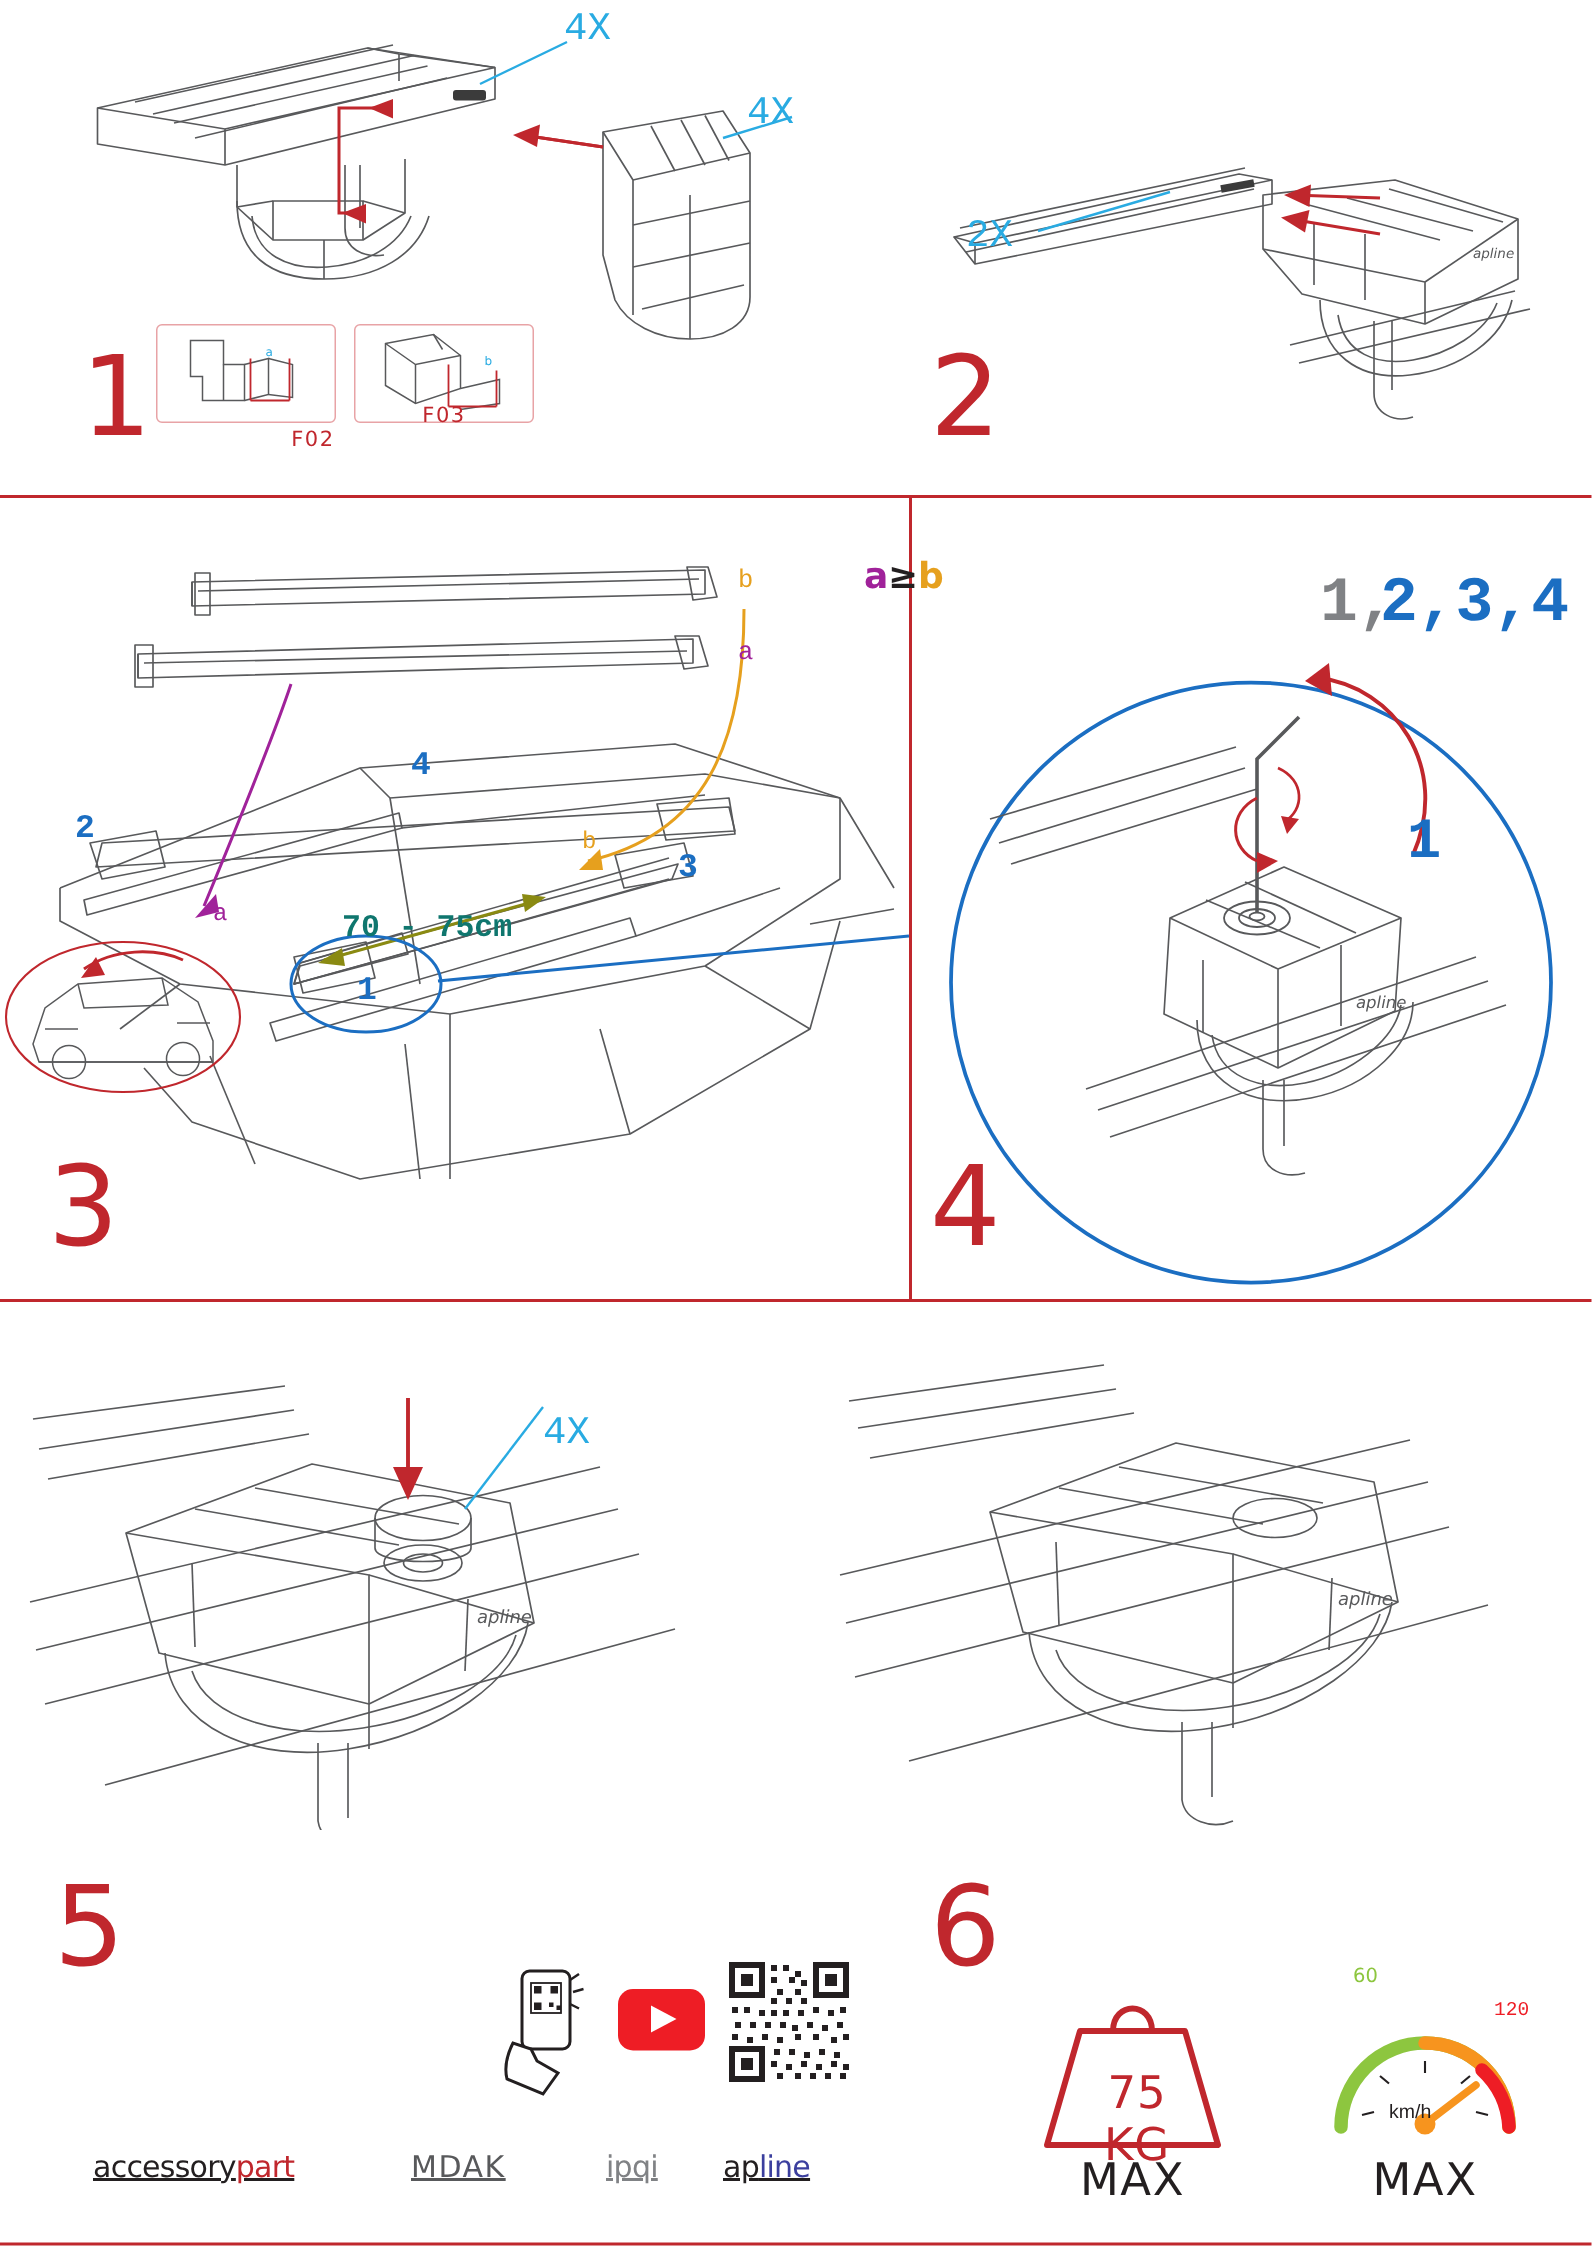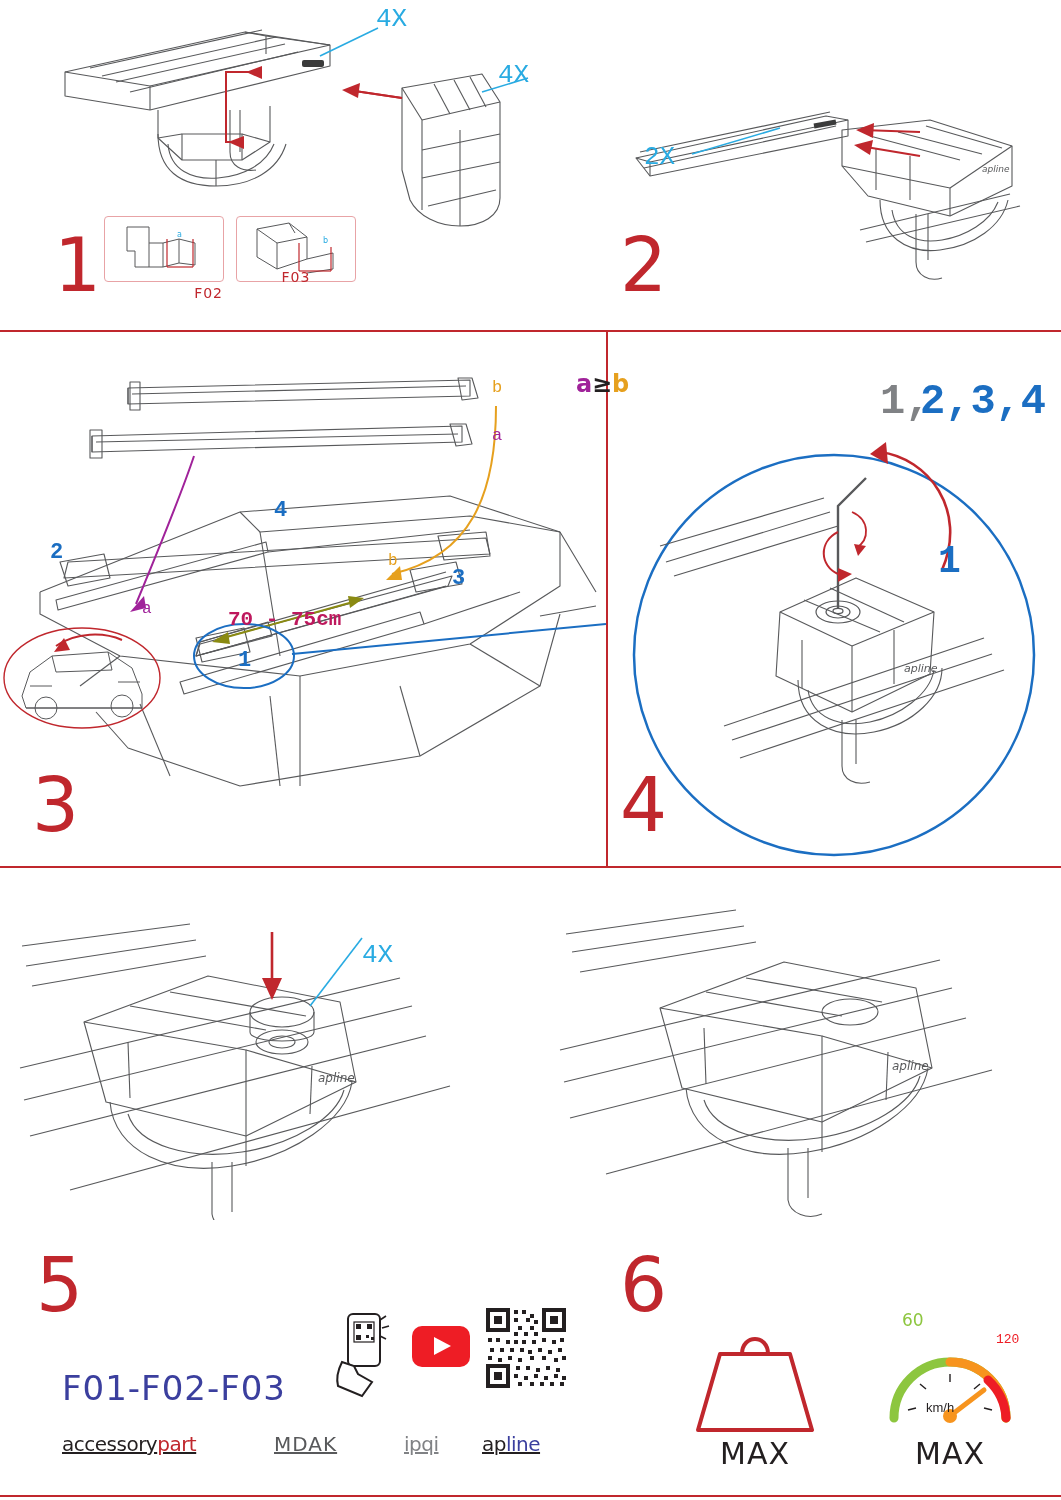--- a/index.html
+++ b/index.html
@@ -39,21 +39,21 @@
 
   
   .lbl {
     position:absolute;
     font-family:Liberation Mono, monospace;
     white-space:nowrap;
   }
   .cy  { color:#29abe2; }
   .blu { color:#1b6ec2; }
   .mag { color:#a0229a; }
-  .olv { color:#be185d; }
+  .olv { color:#0f766e; }
   .org { color:#e6a01e; }
   .gry { color:#808285; }
 
   
   .inset {
     position:absolute;
     border:1px solid #e8a3a6;
     border-radius:4px;
     background:#fff;
   }
@@ -116,21 +116,21 @@
   }
   .kmh-text{
     position:absolute;
     font-family:Liberation Sans, sans-serif;
     font-size:13px;
     color:#231f20;
   }
   .spd-tick{
     position:absolute;
     font-family:"DejaVu Sans", sans-serif;
-    font-size:17px;
+    font-size:13px;
     color:#8dc63f;
   }
   .spd-tick2{
     position:absolute;
     font-family:Liberation Mono, monospace;
     font-size:13px;
     color:#ee1d25;
   }
 
   .ab-note{
@@ -512,21 +512,20 @@
       <path d="M20 160 L400 70"></path>
       <path d="M24 192 L412 98"></path>
       <path d="M30 228 L426 128"></path>
       <path d="M66 284 L452 180"></path>
     </g>
     <text x="352" y="180" font-size="12" fill="#58595b" font-family="DejaVu Sans" font-style="italic">apline</text>
   </svg>
 
   <div class="step-num" style="left:36px; top:1248px; font-size:74px;">5</div>
 
-  <div class="model-code">F01-F02-F03</div>
 
   <svg class="qr" style="left:328px; top:1312px;" width="66" height="86" viewBox="0 0 66 86">
     <rect x="20" y="2" width="32" height="52" rx="5" fill="#fff" stroke="#231f20" stroke-width="2"></rect>
     <rect x="26" y="10" width="20" height="20" fill="none" stroke="#231f20" stroke-width="1.2"></rect>
     <g fill="#231f20">
       <rect x="28" y="12" width="5" height="5"></rect>
         <rect x="39" y="12" width="5" height="5"></rect>
       <rect x="28" y="23" width="5" height="5"></rect>
         <rect x="38" y="23" width="3" height="3"></rect>
       <rect x="43" y="25" width="3" height="3"></rect>
@@ -616,20 +615,21 @@
   <div class="brand" style="left:482px; top:1432px;">
     <span style="color:#231f20;">ap</span><span style="color:#3b3f9e;">line</span>
   </div>
 
   <div class="step-num" style="left:620px; top:1248px; font-size:74px;">6</div>
 
   <svg class="art" style="left:690px; top:1318px;" width="130" height="118" viewBox="0 0 130 118">
     <path d="M30 36 L100 36 L122 112 L8 112 Z" fill="#fff" stroke="#c0272d" stroke-width="4" stroke-linejoin="round"></path>
     <path d="M52 36 C52 16 78 16 78 36" fill="none" stroke="#c0272d" stroke-width="4"></path>
   </svg>
+  <div class="kg-text" style="left:712px; top:1378px; width:92px; text-align:center;">75 KG</div>
   <div class="weight-label" style="left:690px; top:1436px; width:130px; text-align:center;">MAX</div>
 
   <svg class="art" style="left:880px; top:1318px;" width="140" height="118" viewBox="0 0 140 118">
     <path d="M14 100 A56 56 0 0 1 126 100" fill="none" stroke="#8dc63f" stroke-width="9" stroke-linecap="round"></path>
     <path d="M70 44 A56 56 0 0 1 126 100" fill="none" stroke="#f7941e" stroke-width="9" stroke-linecap="round"></path>
     <path d="M108 62 A56 56 0 0 1 126 100" fill="none" stroke="#ee1d25" stroke-width="9" stroke-linecap="round"></path>
     <g stroke="#231f20" stroke-width="1.4" fill="none">
       <path d="M28 92 L36 90"></path>
         <path d="M40 66 L46 71"></path>
         <path d="M70 56 L70 64"></path>

